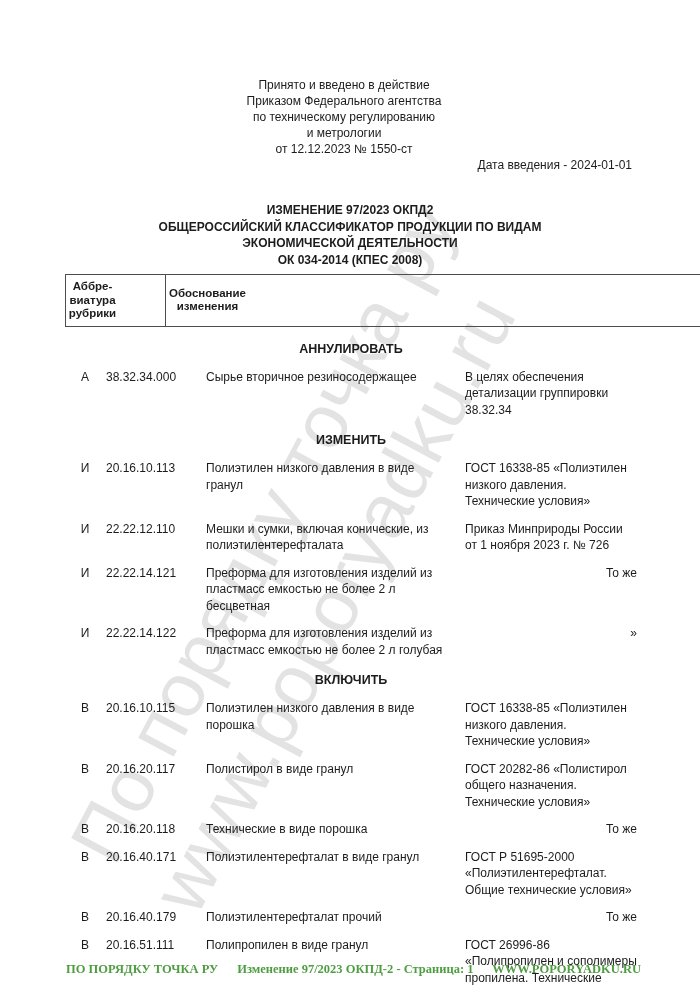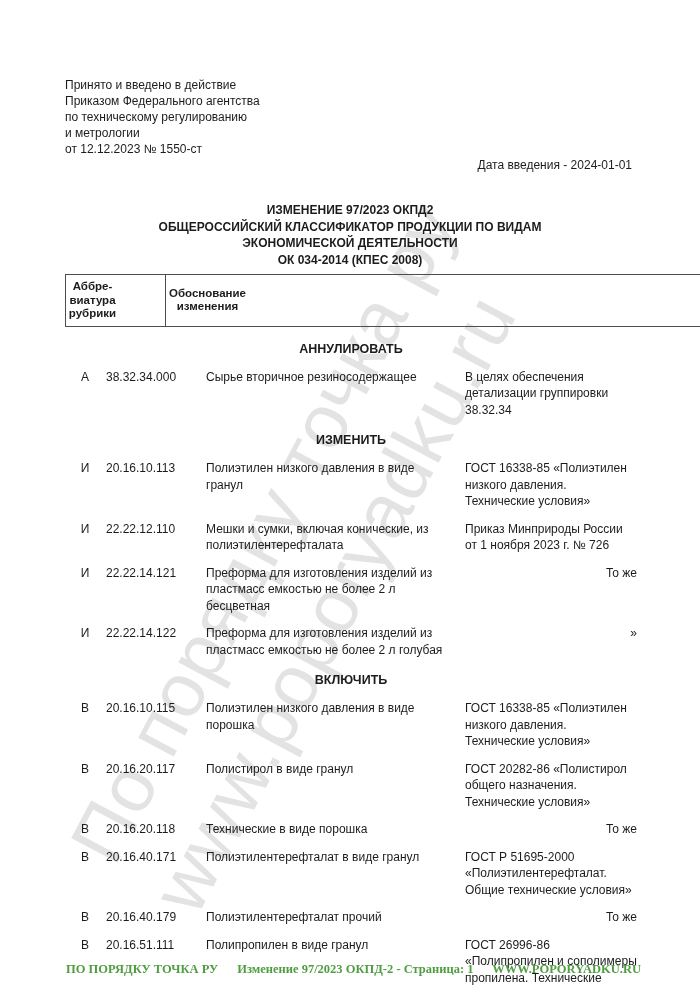--- a/index.html
+++ b/index.html
@@ -19,21 +19,21 @@
     position:absolute;font-size:76px;line-height:1;color:var(--watermark-gray);
     transform-origin:0 0;transform:rotate(-62deg);white-space:nowrap;z-index:0;
     letter-spacing:1px;user-select:none;
   }
   .wm1{left:58px;top:838px;}
   .wm2{left:140px;top:888px;}
 
   .content{position:relative;z-index:1;padding:77px 65px 0 65px;}
 
   .accept-block{
-    text-align:left;font-size:12px;line-height:16px;white-space:pre-line;margin-right:12px;
+    text-align:center;font-size:12px;line-height:16px;white-space:pre-line;margin-right:12px;
   }
   .date-line{
     text-align:right;font-size:12px;line-height:16px;margin-right:3px;
   }
   .doc-title{
     text-align:center;font-weight:bold;font-size:12px;line-height:16.5px;
     margin-top:29px;white-space:pre-line;
   }
 
   .thead{

